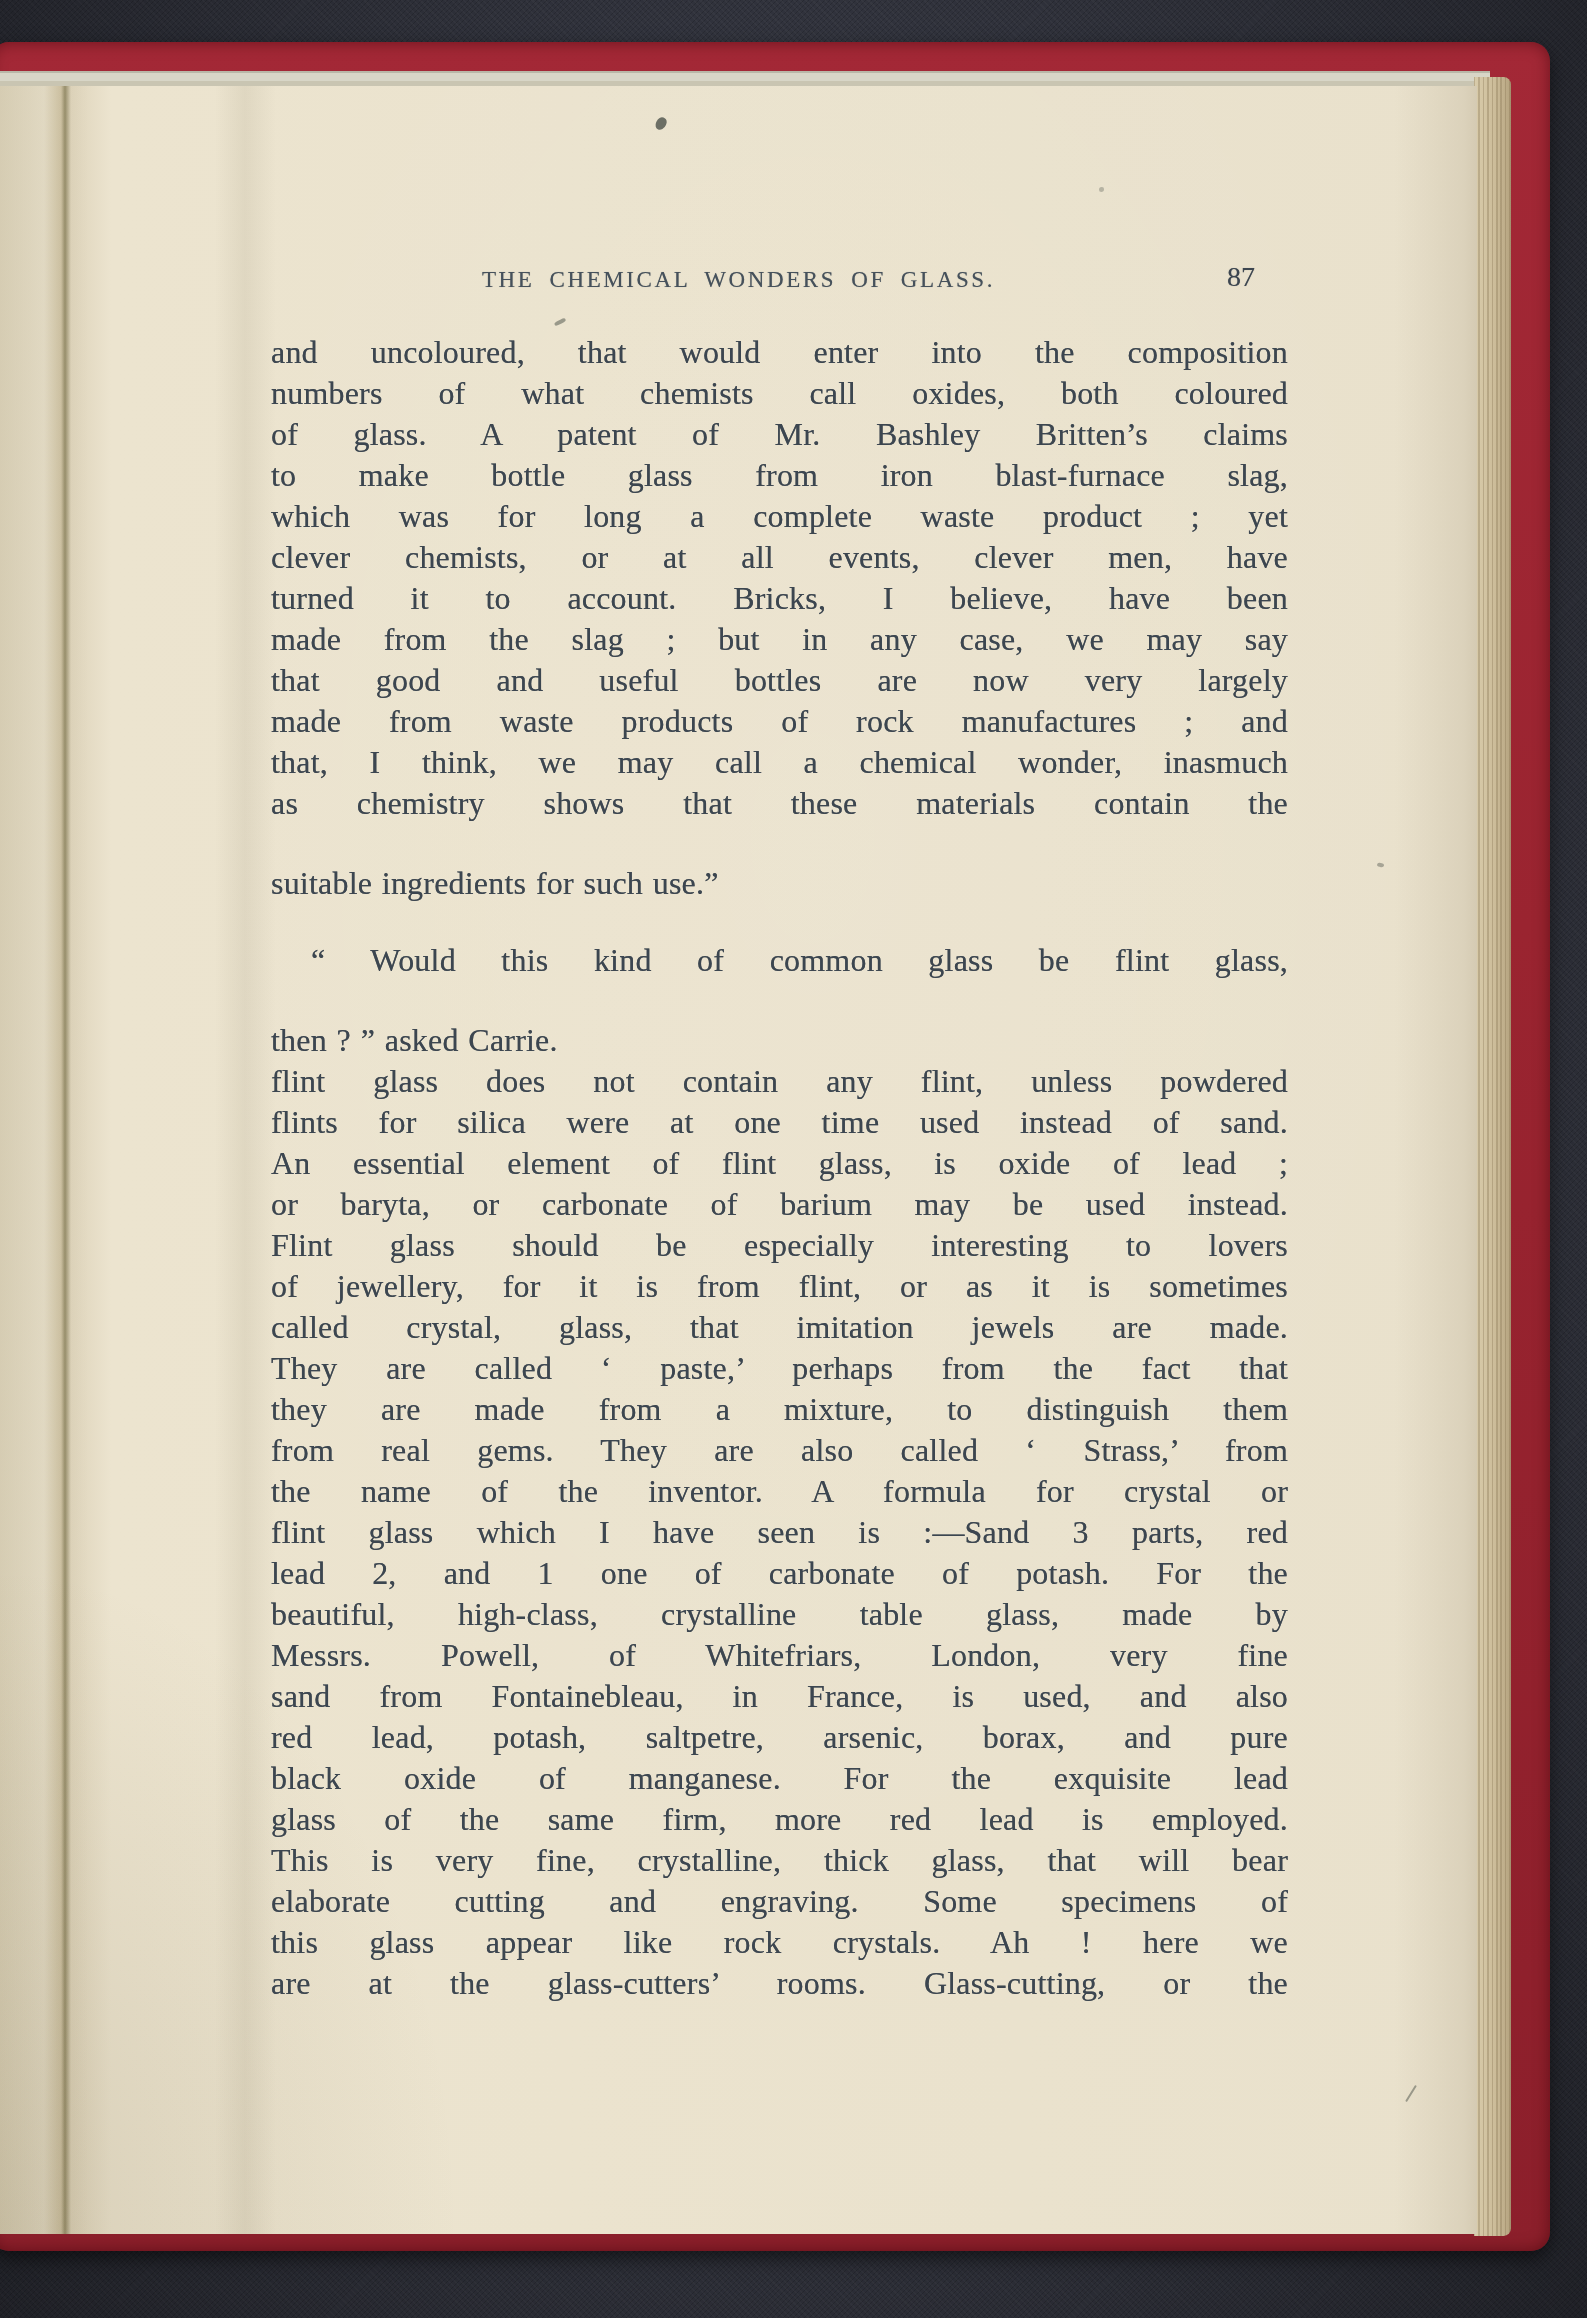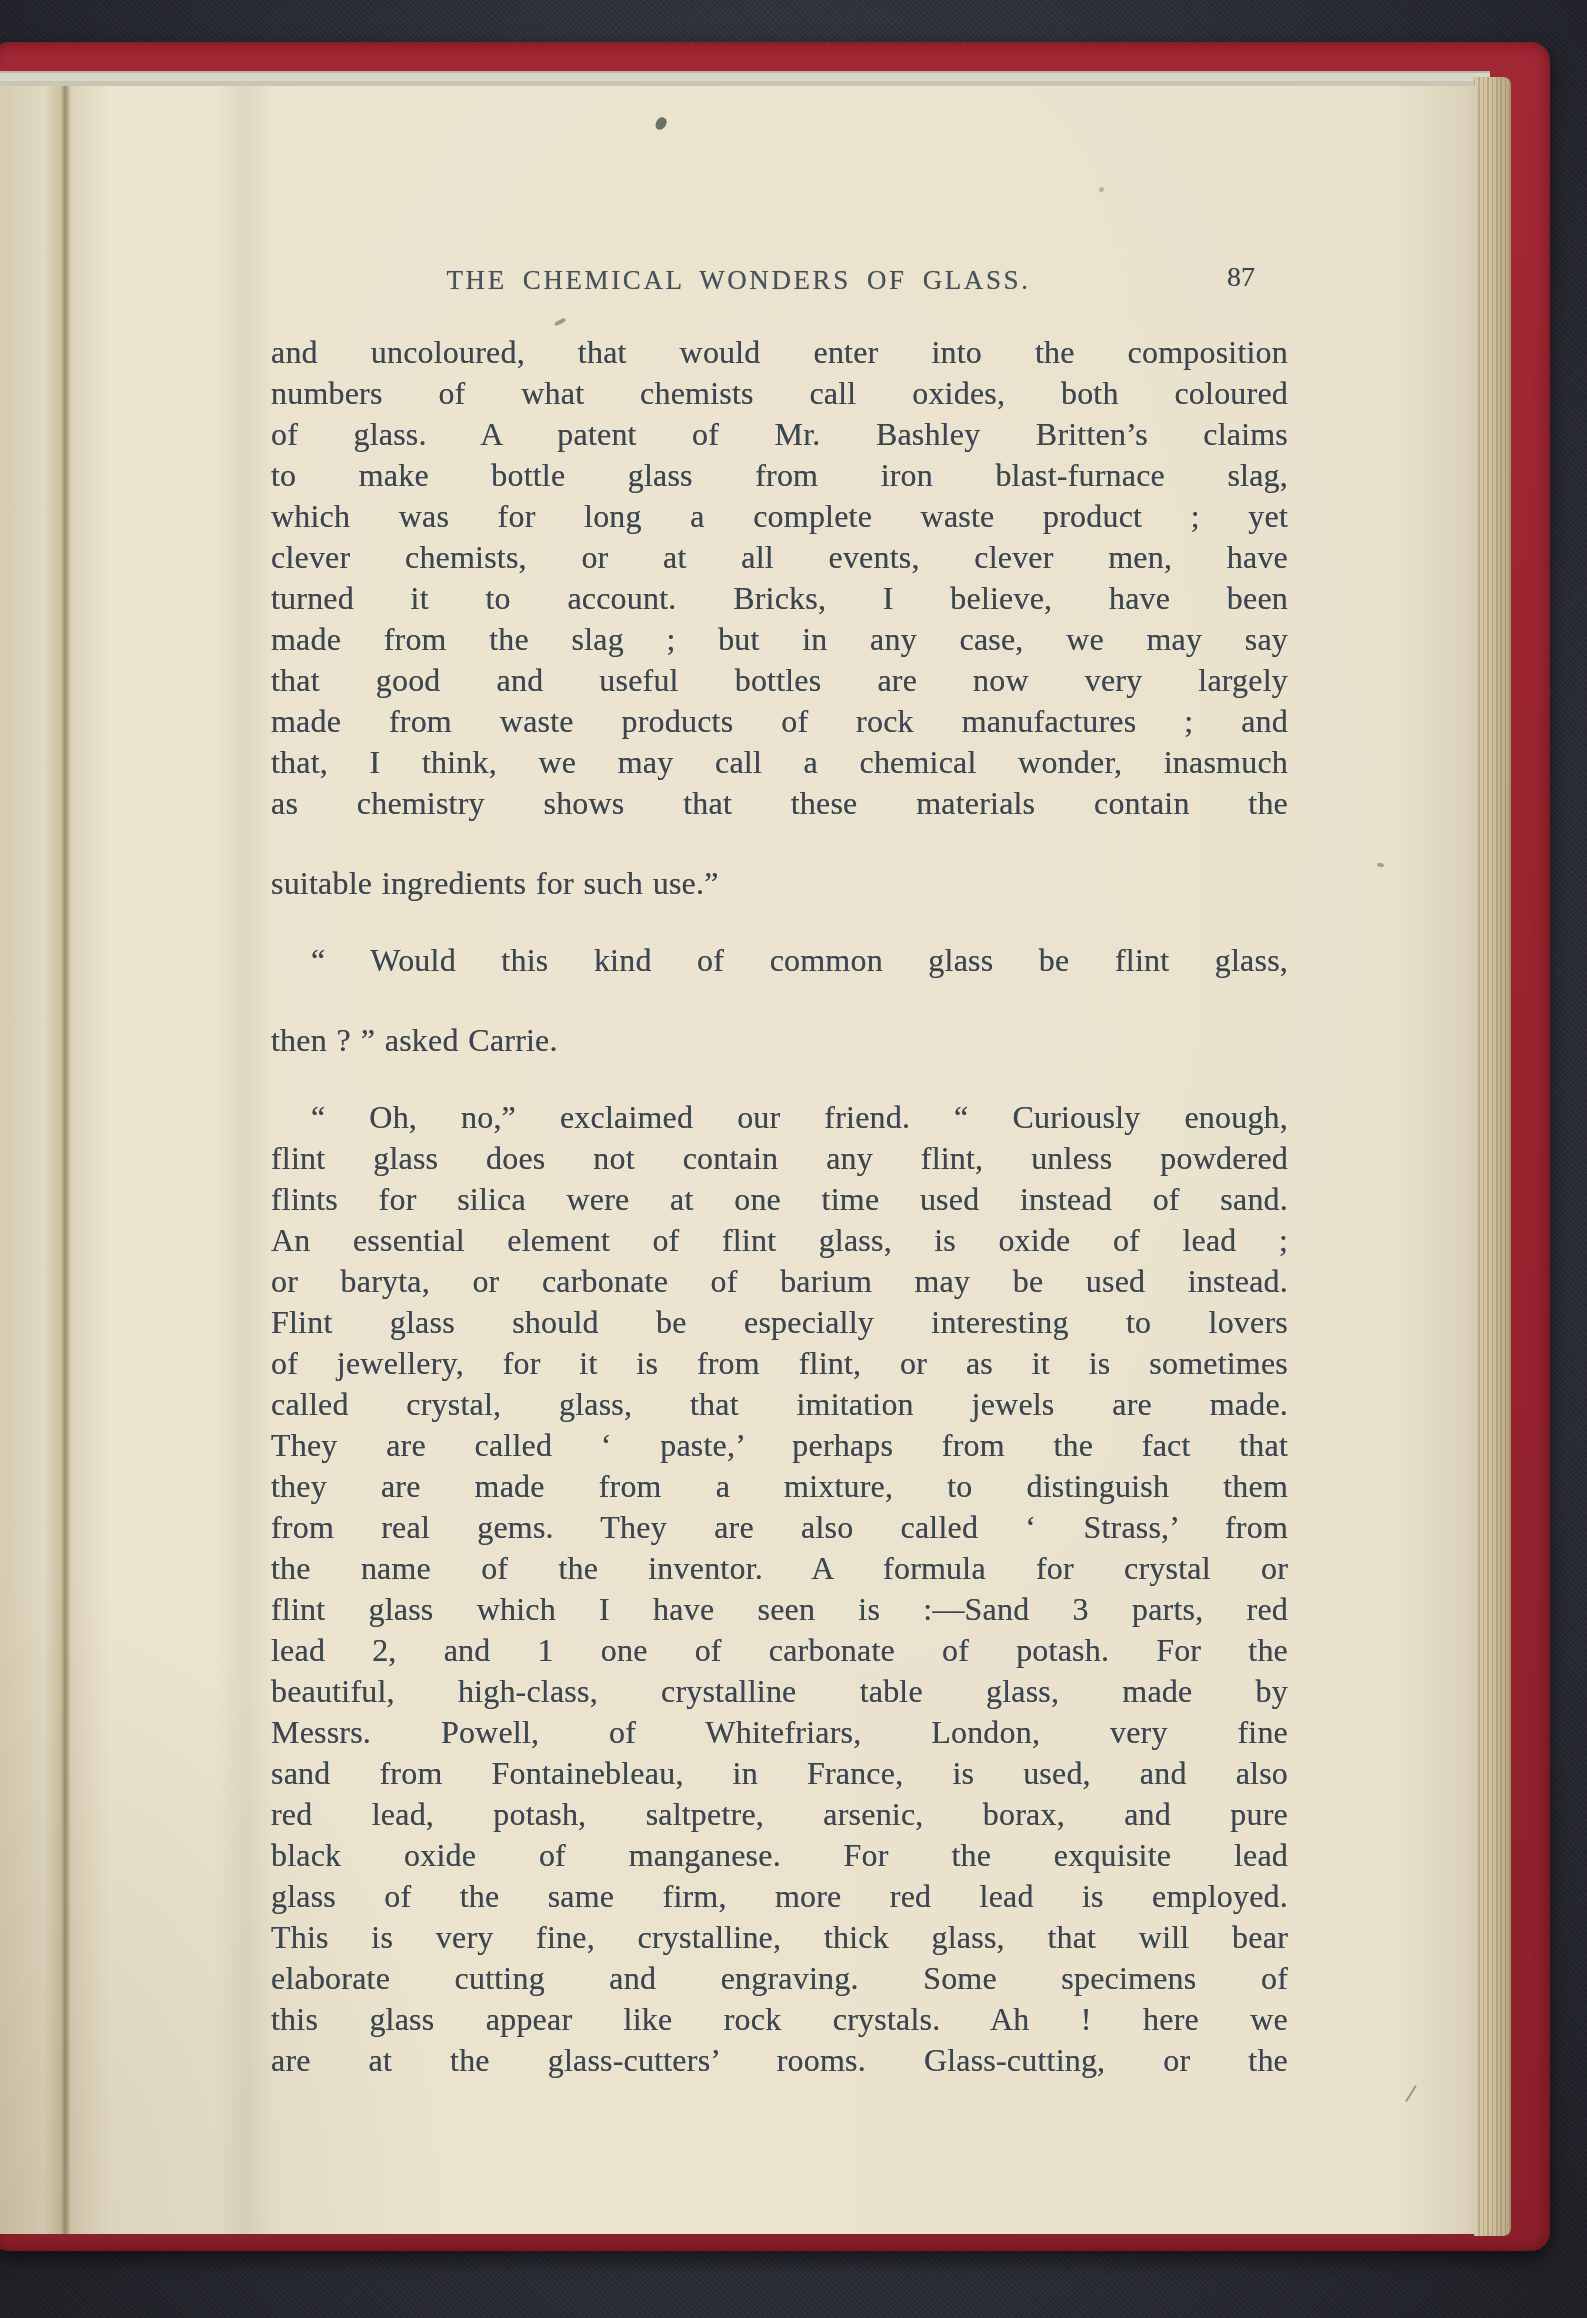--- a/index.html
+++ b/index.html
@@ -39,21 +39,21 @@
       radial-gradient(ellipse at 0% 100%, rgba(110,95,60,0.16) 0%, rgba(0,0,0,0) 22%),
       radial-gradient(ellipse at 55% 35%, rgba(255,255,255,0.06) 0%, rgba(0,0,0,0) 60%),
       linear-gradient(90deg, rgba(0,0,0,0) 1394px, rgba(120,100,65,0.12) 1464px, rgba(120,100,65,0.18) 1477px),
       linear-gradient(90deg, rgba(0,0,0,0) 215px, rgba(110,100,70,0.10) 245px, rgba(0,0,0,0) 276px),
       linear-gradient(90deg, #e2d9c0 0px, #e7dfc9 44px, #cfc3a4 61px, #988f6c 65px, #ded4bb 71px, #ece4cf 111px, #e9e1cc 100%),
       #e9e1cc;
   }
   .header-row{position:absolute;left:0;top:176px;width:1477px;height:36px;}
   .running-title{
     position:absolute;left:0;right:0;text-align:center;
-    font-size:27px;line-height:36px;letter-spacing:2.6px;word-spacing:6.7px;
+    font-size:23px;line-height:36px;letter-spacing:2.6px;word-spacing:6.7px;
     color:#46515b;text-shadow:0 0 0.7px rgba(60,72,82,0.55);
   }
   .page-number{
     position:absolute;right:222px;top:-3px;font-size:28px;line-height:36px;
     color:#3d4650;text-shadow:0 0 0.7px rgba(60,72,82,0.5);
   }
   .text-body{
     position:absolute;left:271px;top:246px;width:1017px;
     font-size:32px;line-height:41px;color:#3c4650;
     letter-spacing:0.2px;word-spacing:1.5px;
@@ -99,21 +99,20 @@
         <div class="line">clever chemists, or at all events, clever men, have</div>
         <div class="line">turned it to account.  Bricks, I believe, have been</div>
         <div class="line">made from the slag ; but in any case, we may say</div>
         <div class="line">that good and useful bottles are now very largely</div>
         <div class="line">made from waste products of rock manufactures ; and</div>
         <div class="line">that, I think, we may call a chemical wonder, inasmuch</div>
         <div class="line">as chemistry shows that these materials contain the</div>
         <div class="line lastline">suitable ingredients for such use.”</div>
         <div class="line indent">“ Would this kind of common glass be flint glass,</div>
         <div class="line lastline">then ? ” asked Carrie.</div>
-        <div class="line indent">“ Oh, no,” exclaimed our friend.  “ Curiously enough,</div>
         <div class="line">flint glass does not contain any flint, unless powdered</div>
         <div class="line">flints for silica were at one time used instead of sand.</div>
         <div class="line">An essential element of flint glass, is oxide of lead ;</div>
         <div class="line">or baryta, or carbonate of barium may be used instead.</div>
         <div class="line">Flint glass should be especially interesting to lovers</div>
         <div class="line">of jewellery, for it is from flint, or as it is sometimes</div>
         <div class="line">called crystal, glass, that imitation jewels are made.</div>
         <div class="line">They are called ‘ paste,’ perhaps from the fact that</div>
         <div class="line">they are made from a mixture, to distinguish them</div>
         <div class="line">from real gems.  They are also called ‘ Strass,’ from</div>

